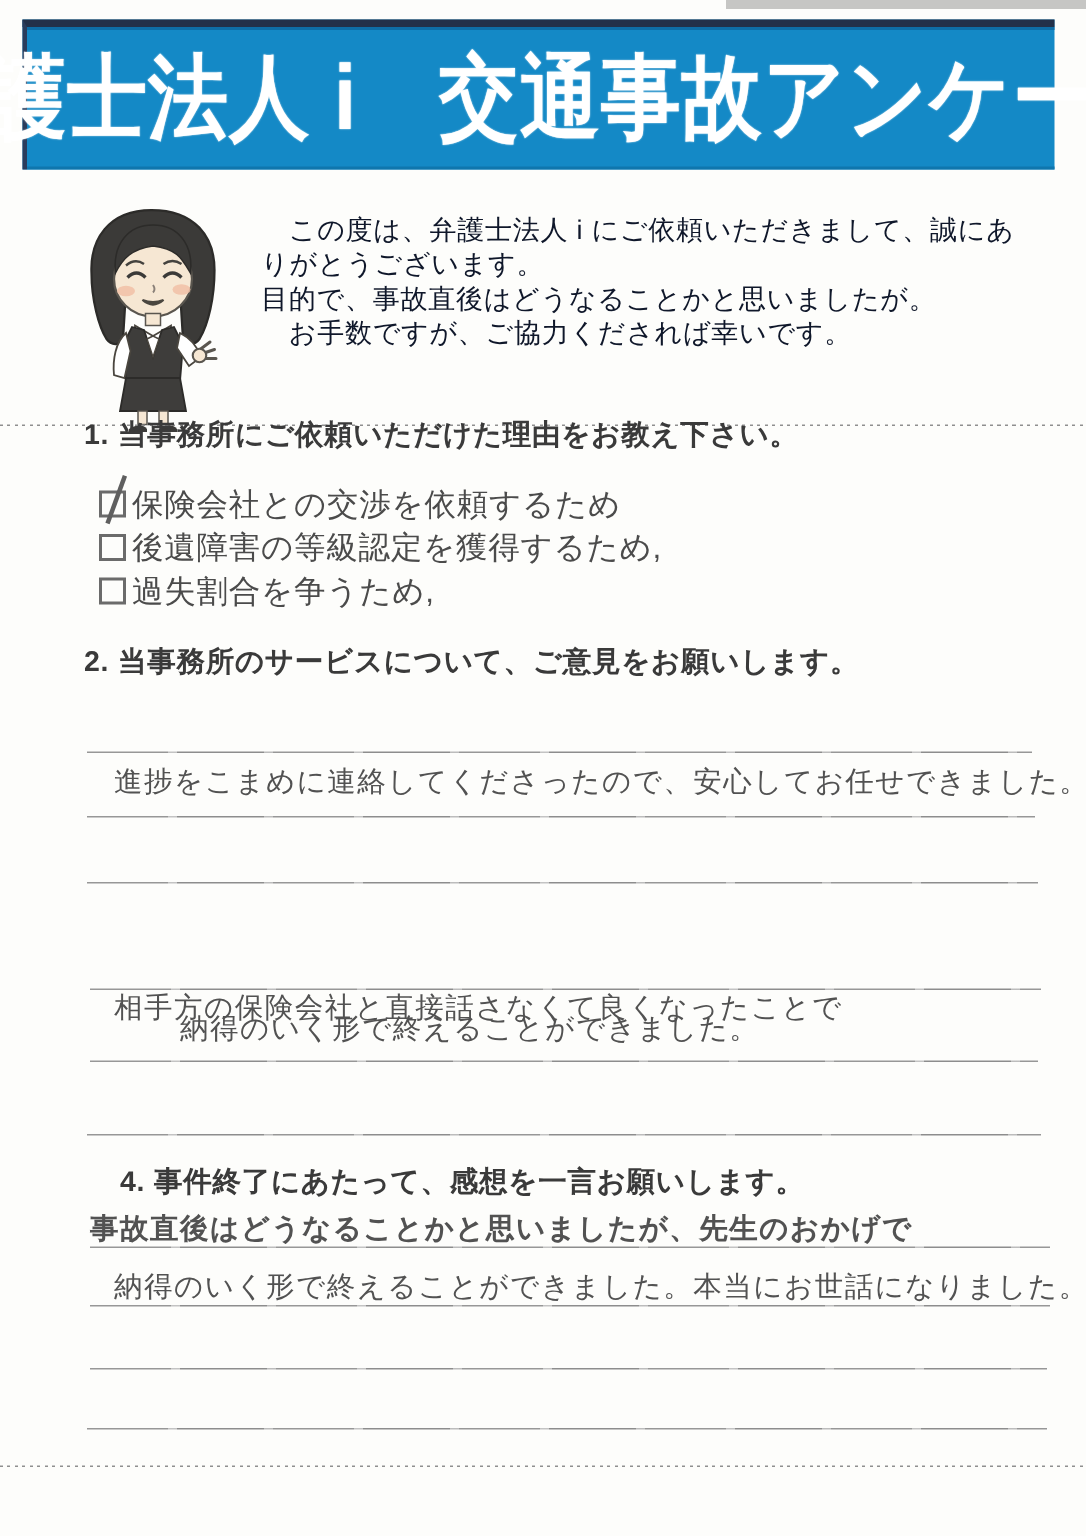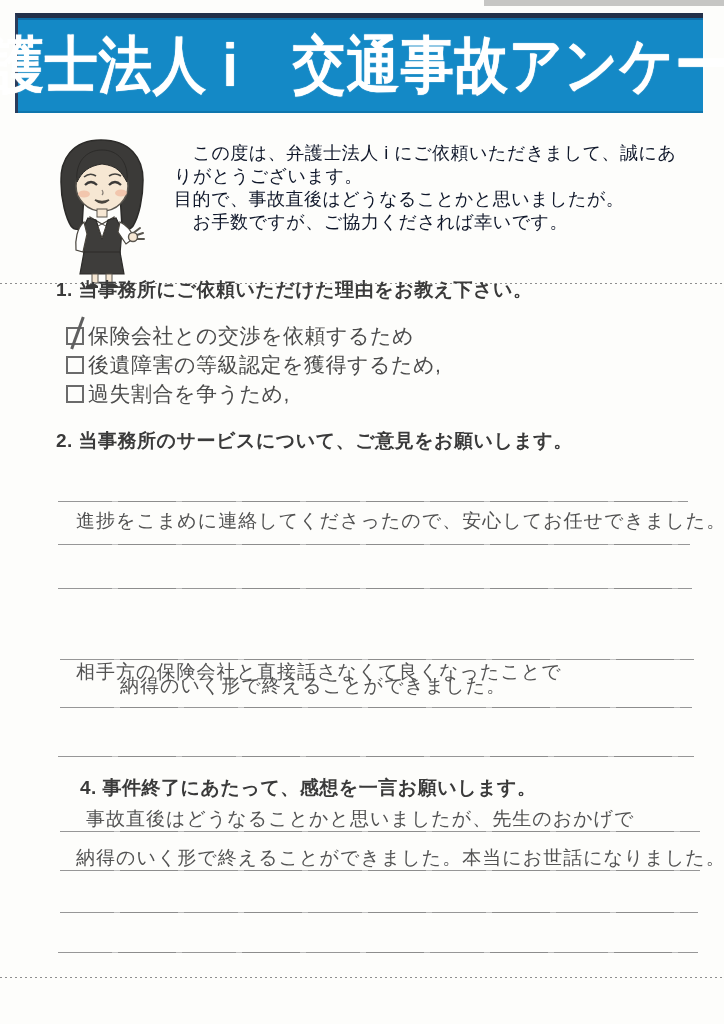--- a/index.html
+++ b/index.html
@@ -173,21 +173,21 @@
   <div class="rule" style="top:544px; width:632px;"></div>
   <div class="rule" style="top:588px; width:634px;"></div>
 
   <div class="answer" style="left:76px; top:633px;margin-top:26px;">相手方の保険会社と直接話さなくて良くなったことで</div>
   <div class="rule" style="top:659px; left:60px; width:634px;"></div>
   <div class="answer" style="left:120px; top:673px;">納得のいく形で終えることができました。</div>
   <div class="rule" style="top:707px; left:60px; width:632px;"></div>
   <div class="rule" style="top:756px; left:58px; width:636px;"></div>
 
   <div class="q-heading" style="top:775px;margin-left:24px;">4. 事件終了にあたって、感想を一言お願いします。</div>
-  <div class="answer" style="left:86px; top:806px;">事故直後はどうなることかと思いましたが、先生のおかげで</div>
+  <div class="answer" style="left:60px; top:806px;font-weight:bold;">事故直後はどうなることかと思いましたが、先生のおかげで</div>
   <div class="rule" style="top:831px; left:60px; width:640px;"></div>
   <div class="answer" style="left:76px; top:845px;">納得のいく形で終えることができました。本当にお世話になりました。</div>
   <div class="rule" style="top:870px; left:60px; width:640px;"></div>
   <div class="rule" style="top:912px; left:60px; width:638px;"></div>
   <div class="rule" style="top:952px; left:58px; width:640px;"></div>
 
   <div class="dotted dotted-bottom"></div>
 
 </div>
 

